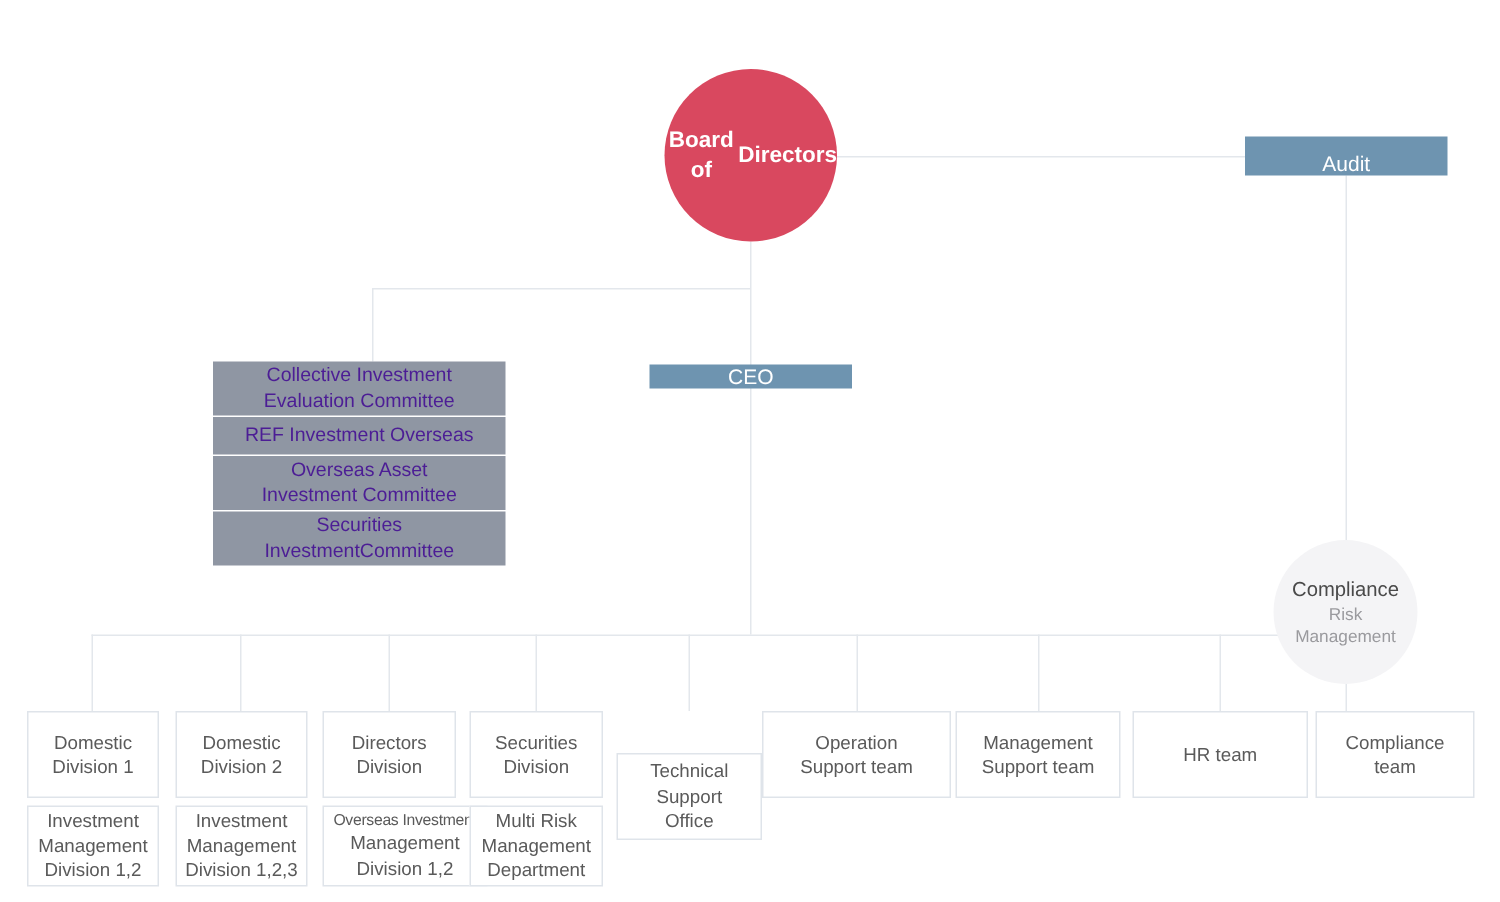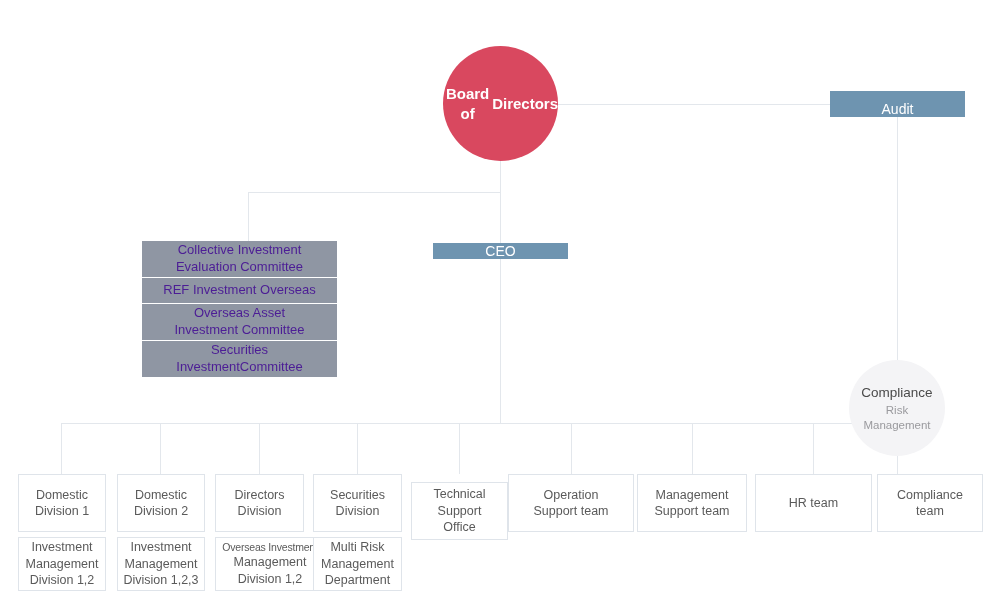--- a/index.html
+++ b/index.html
@@ -222,21 +222,21 @@
       <div>Directors</div>
       <div>Division</div>
     </div>
   </div>
   <div class="dept-box row1" style="left:313px; top:474px; width:89px;">
     <div>
       <div>Securities</div>
       <div>Division</div>
     </div>
   </div>
-  <div class="dept-box row1" style="left:411px; top:482px; width:97px;">
+  <div class="dept-box row1" style="left:411px; top:502px; width:97px;">
     <div>
       <div>Technical</div>
       <div>Support</div>
       <div>Office</div>
     </div>
   </div>
   <div class="dept-box row1" style="left:508px; top:474px; width:126px;">
     <div>
       <div>Operation</div>
       <div>Support team</div>

